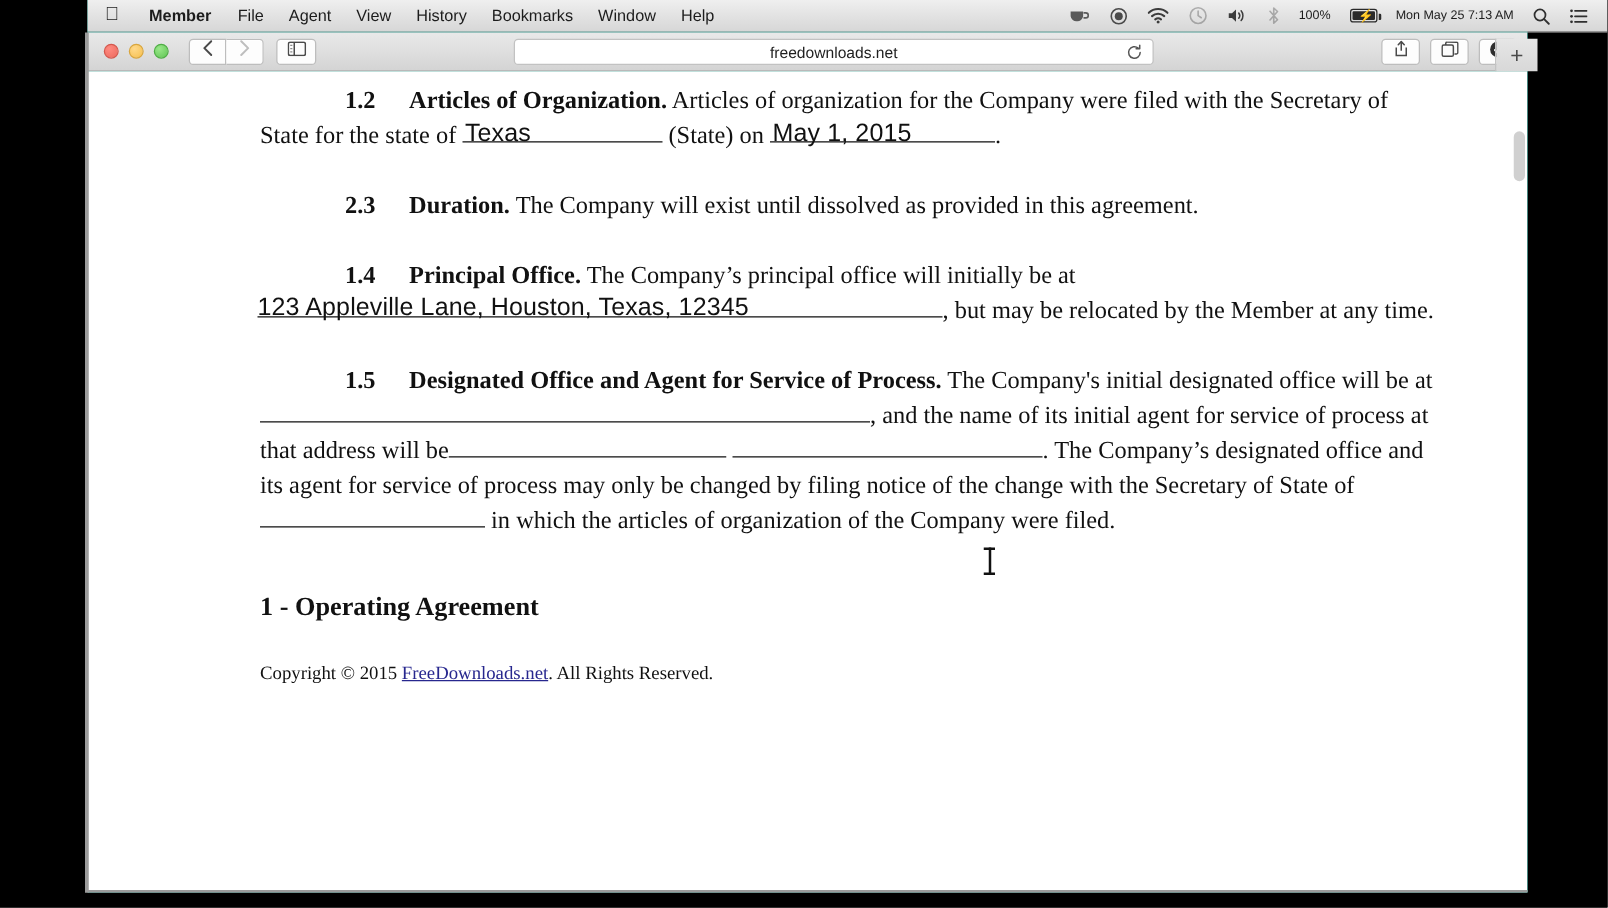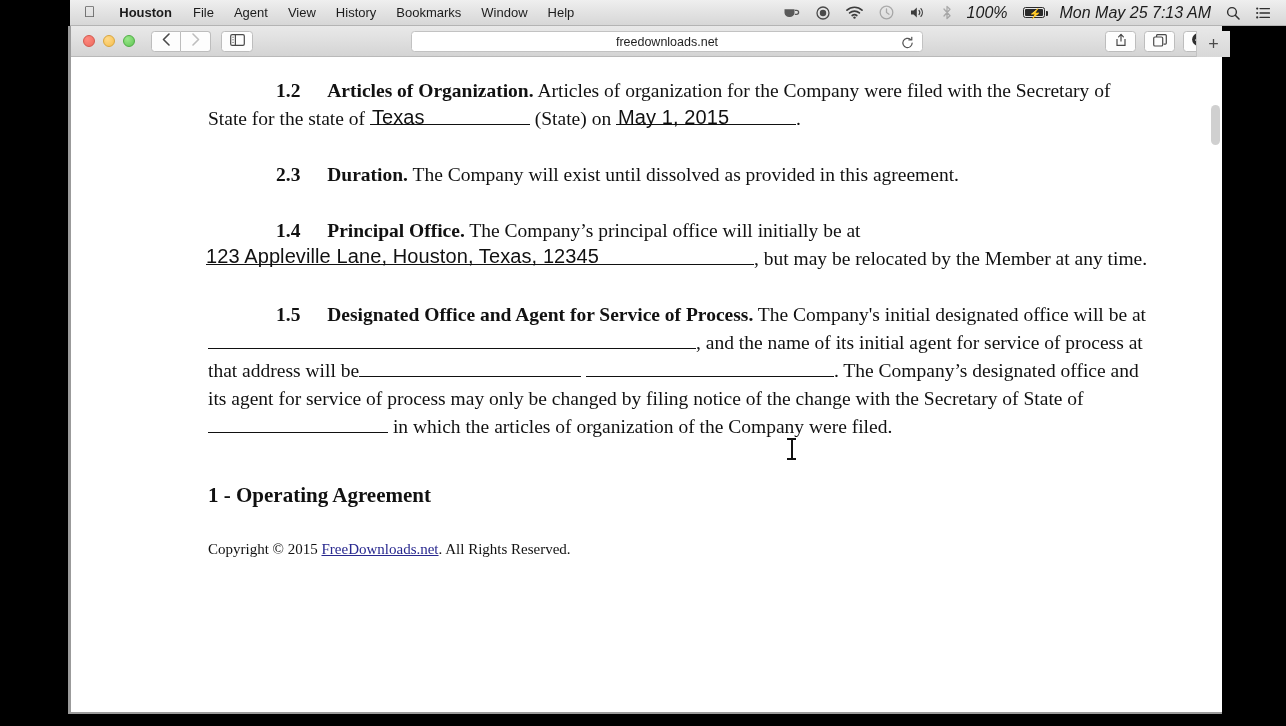--- a/index.html
+++ b/index.html
@@ -25,21 +25,21 @@
   }
   .menu-apple {
     padding:0 13px 0 14px; font-size:15px; line-height:1; position:relative; top:-1px;
   }
   .menu-item { padding:0 10px; line-height:26px; white-space:nowrap; }
   .menu-item.bold { font-weight:bold; padding:0 11px; }
   #menu-right {
     margin-left:auto; display:flex; align-items:center; gap:0; padding-right:8px;
   }
   .status-ic { padding:0 8px; display:flex; align-items:center; line-height:1; }
-  .status-txt { padding:0 7px; font-size:16px; white-space:nowrap;font-style:italic; }
+  .status-txt { padding:0 7px; font-size:10px; white-space:nowrap; }
   .dimmed { opacity:.35; }
 
   .batt {
     position:relative; width:22px; height:11px; border:1.4px solid #2a2a2a;
     border-radius:2.5px; display:inline-block;
   }
   .batt::after{
     content:""; position:absolute; right:-4px; top:3px; width:2px; height:5px;
     background:#2a2a2a; border-radius:0 1px 1px 0;
   }
@@ -83,21 +83,21 @@
   #tb-right { position:absolute; right:8px; top:5px; display:flex; gap:8px; align-items:center; }
   #tb-right .tb-btn { width:31px; }
 
   
   #content {
     position:absolute; left:0; top:57px; width:1152px; height:657px;
     background:#fff; overflow:hidden;
   }
   #page {
     position:absolute; left:0; top:0; width:1152px;
-    padding:20px 70px 0 138px;
+    padding:10px 70px 0 138px;
     font-family:"Liberation Serif", serif;
     font-size:19.5px; line-height:28px; color:#111;
   }
   .para { margin-bottom:0; }
   .gap { height:28px; }
   .indent { display:inline-block; width:68px; }
   .secnum { font-weight:bold; }
   .sectitle { font-weight:bold; }
   .blank {
     display:inline-block; border-bottom:1.4px solid #111;
@@ -274,21 +274,21 @@
           <span></span>
         </div>
     </div>
   </div>
 
   <div id="win-edge-l"></div>
   <div id="win-edge-b"></div>
 
   <div id="menubar">
     <div class="menu-apple"></div>
-    <div class="menu-item bold">Houston</div>
+    <div class="menu-item bold">Member</div>
     <div class="menu-item">File</div>
     <div class="menu-item">Agent</div>
     <div class="menu-item">View</div>
     <div class="menu-item">History</div>
     <div class="menu-item">Bookmarks</div>
     <div class="menu-item">Window</div>
     <div class="menu-item">Help</div>
 
     <div id="menu-right">
       <div class="status-ic">

